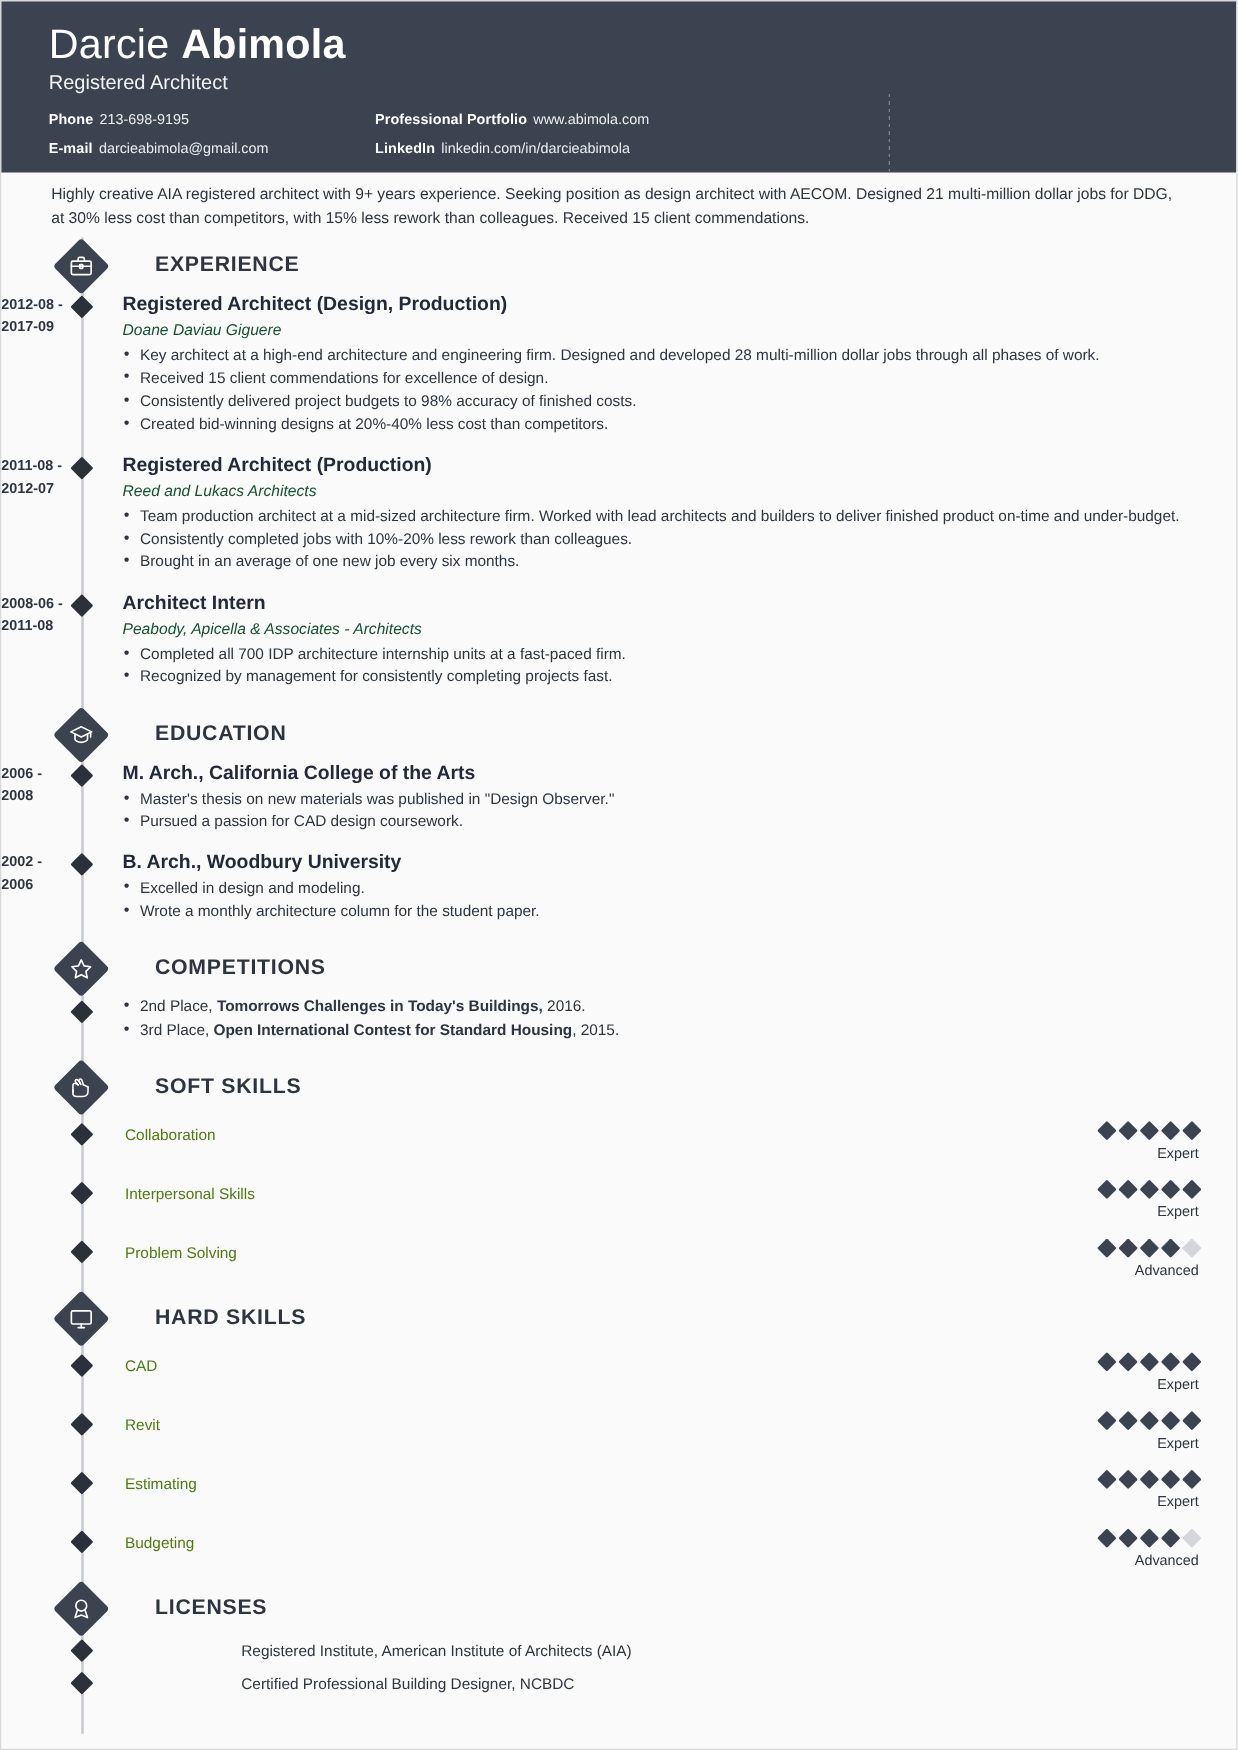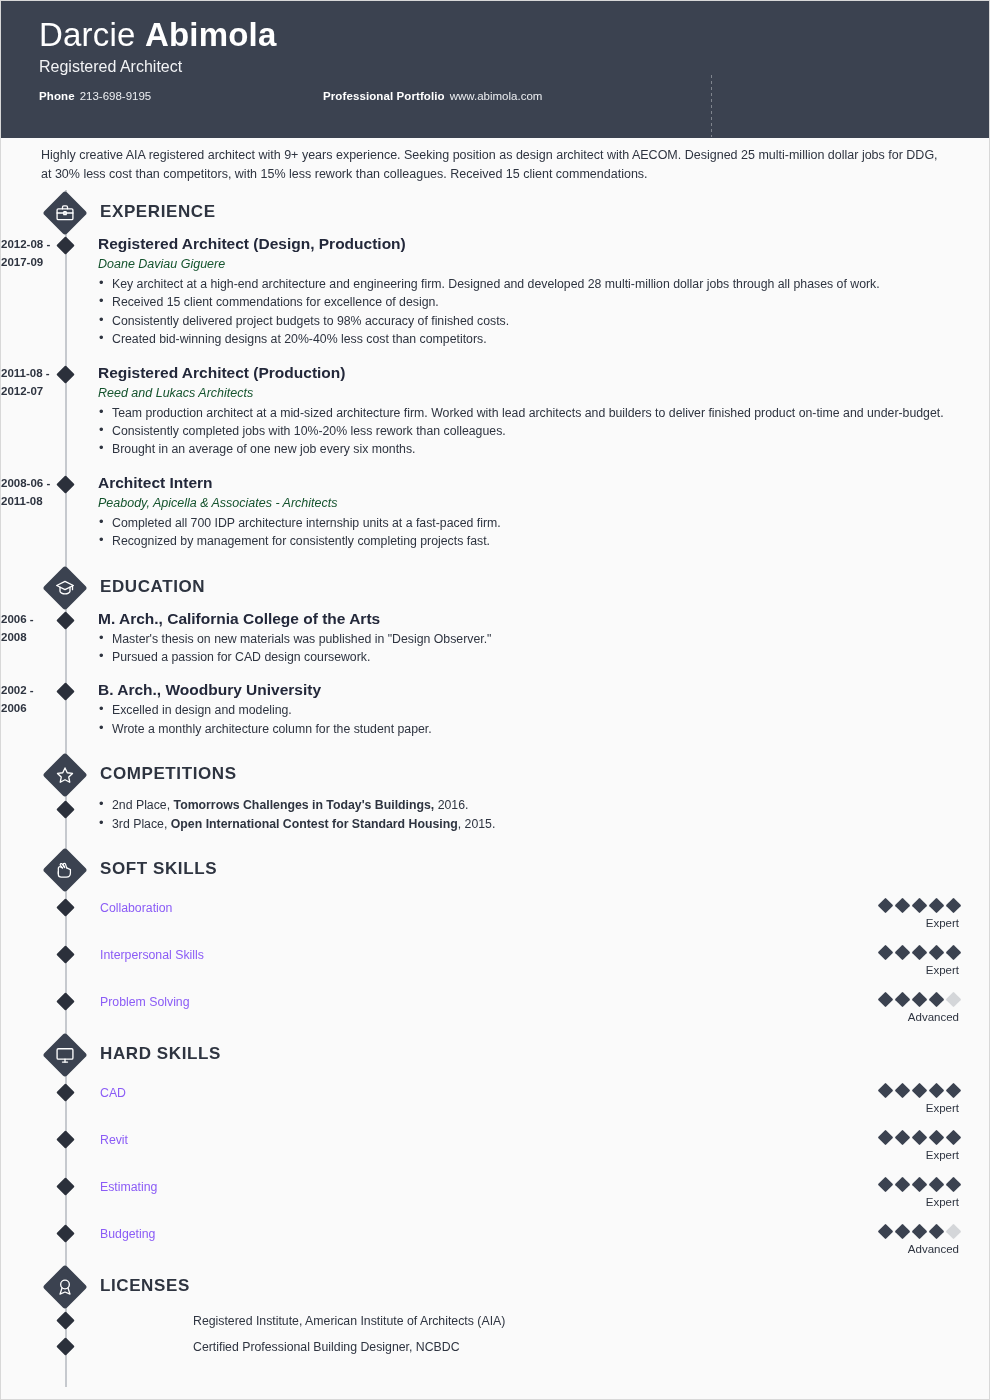--- a/index.html
+++ b/index.html
@@ -62,21 +62,21 @@
   .contact-grid {
     position: relative;
     font-size: 11.5px;
     line-height: 14px;
   }
   .contact-row {
     display: flex;
     margin-bottom: 9px;
   }
   .contact-cell {
-    width: 284px;
+    width: 261px;
     white-space: nowrap;
   }
   .contact-cell.right {
     width: auto;
   }
   .c-label {
     font-weight: 700;
     letter-spacing: 0.1px;
   }
   .c-value {
@@ -108,20 +108,21 @@
   }
 
   .section {
     position: relative;
   }
   .section-head {
     position: relative;
     height: 44px;
     display: flex;
     align-items: center;
+    padding-left: 24px;
   }
   .diamond-big {
     position: absolute;
     left: 41px;
     top: 0px;
     width: 46px;
     height: 46px;
   }
   .diamond-big .dshape {
     position: absolute;
@@ -221,21 +222,21 @@
   
   .skill-row {
     position: relative;
     height: 47px;
   }
   .skill-name {
     position: absolute;
     left: 99px;
     top: 10px;
     font-size: 12.3px;
-    color: #8b5cf6;
+    color: #4d7c0f;
   }
   .rating {
     position: absolute;
     right: 30px;
     top: 6px;
     text-align: right;
     width: 160px;
   }
   .rating .dots {
     height: 15px;
@@ -286,24 +287,32 @@
     <div class="job-title">Registered Architect</div>
     <div class="contact-grid">
       <div class="contact-row">
         <div class="contact-cell">
           <span class="c-label">Phone</span><span class="c-value">213-698-9195</span>
         </div>
         <div class="contact-cell right">
           <span class="c-label">Professional Portfolio</span><span class="c-value">www.abimola.com</span>
         </div>
       </div>
+      <div class="contact-row">
+        <div class="contact-cell">
+          <span class="c-label">E-mail</span><span class="c-value">darcieabimola@gmail.com</span>
+        </div>
+        <div class="contact-cell right">
+          <span class="c-label">LinkedIn</span><span class="c-value">linkedin.com/in/darcieabimola</span>
+        </div>
+      </div>
     </div>
   </div>
 
-  <div class="summary">Highly creative AIA registered architect with 9+ years experience. Seeking position as design architect with AECOM. Designed 25 multi-million dollar jobs for DDG, at 30% less cost than competitors, with 15% less rework than colleagues. Received 15 client commendations.</div>
+  <div class="summary">Highly creative AIA registered architect with 9+ years experience. Seeking position as design architect with AECOM. Designed 21 multi-million dollar jobs for DDG, at 30% less cost than competitors, with 15% less rework than colleagues. Received 15 client commendations.</div>
 
   <div class="body">
     <div class="tl-line" id="tl-line" style="height: 1197px;"></div>
 
     <div class="section">
       <div class="section-head">
         <div class="diamond-big">
           <div class="dshape"></div>
           <svg viewBox="0 0 24 24" fill="none" stroke="#ffffff" stroke-width="1.6" stroke-linecap="round" stroke-linejoin="round">
             <rect x="2.5" y="7" width="19" height="13" rx="1.5"></rect>

